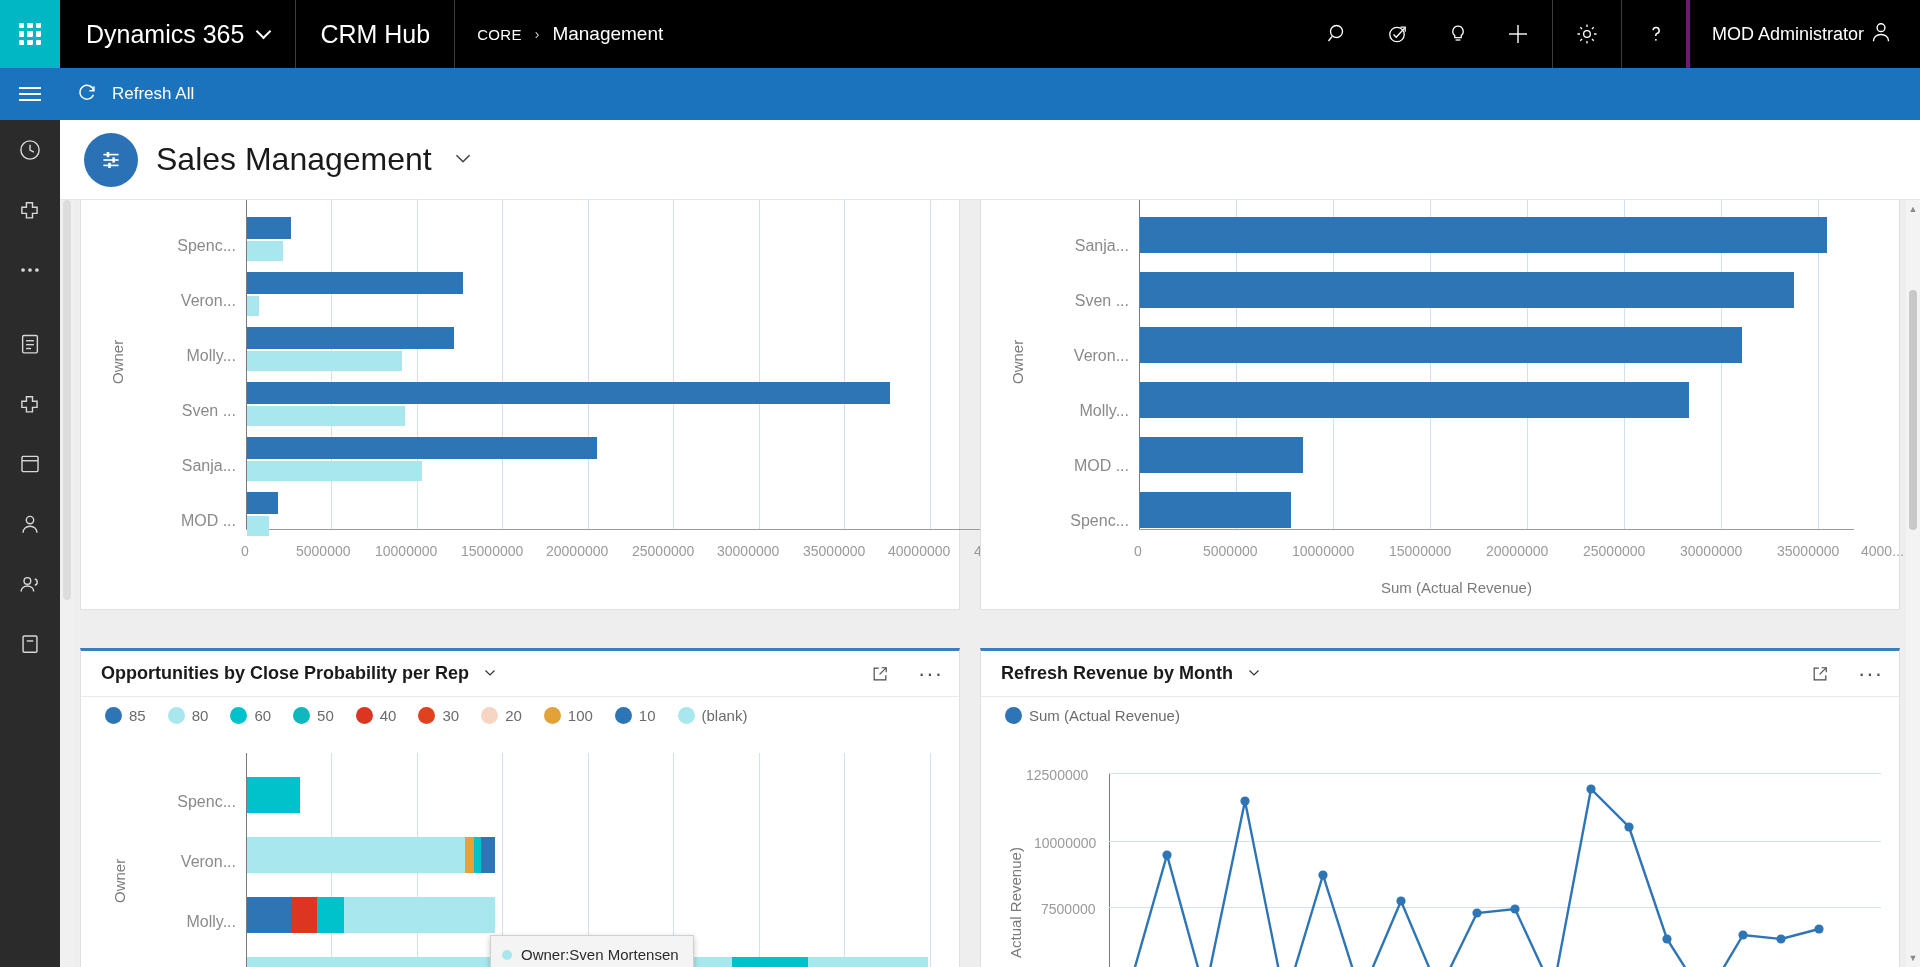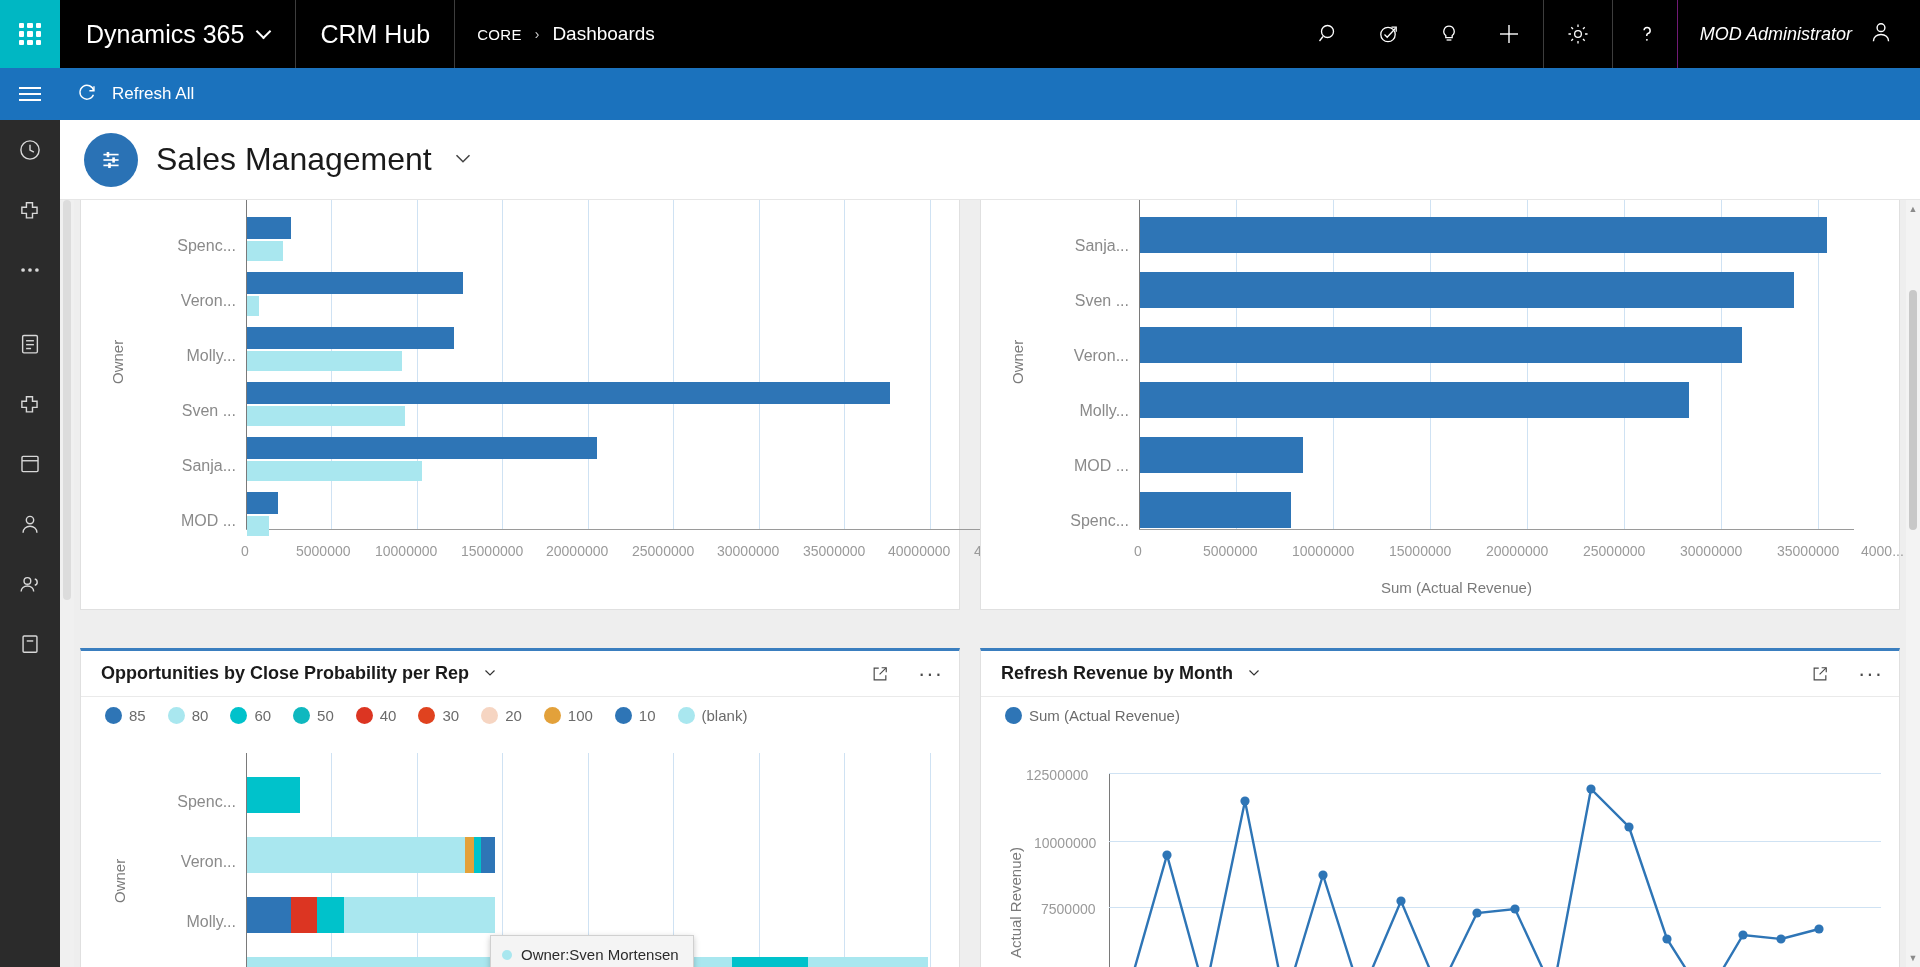--- a/index.html
+++ b/index.html
@@ -50,24 +50,23 @@
   .bc-leaf { font-size: 19px; font-weight: 300; }
   .nav-spacer { flex: 1 1 auto; }
   .nav-icons { display: flex; align-items: center; }
   .nav-icon {
     width: 60px; height: 68px;
     display: flex; align-items: center; justify-content: center;
     color: #ffffff;
   }
   .nav-divider { width: 1px; background: #3d3d3d; margin: 0 4px; height: 68px; }
   .nav-user {
-    display: flex; align-items: center; gap: 16px;
+    display: flex; align-items: center; gap: 4px;
     padding: 0 26px 0 22px; color: #ffffff; font-size: 18px; font-weight: 300;
-    border-left: 1px solid #701a75;
-    font-style: italic;
+    border-left: 4px solid #701a75;
   }
   .chev {
     display:inline-block; width:11px; height:11px;
     border-right:2px solid currentColor; border-bottom:2px solid currentColor;
     transform: rotate(45deg); margin-bottom:5px;
   }
 
   
   .cmdbar {
     position: absolute; top: 68px; left: 0;
@@ -205,21 +204,21 @@
     <span class="chev"></span>
   </div>
 
   <div class="nav-app">
     <span>CRM Hub</span>
   </div>
 
   <div class="breadcrumb">
     <span class="bc-core">CORE</span>
     <span class="bc-sep">›</span>
-    <span class="bc-leaf">Dashboards</span>
+    <span class="bc-leaf">Management</span>
   </div>
 
   <div class="nav-spacer"></div>
 
   <div class="nav-icons">
     <div class="nav-icon">
       <svg width="24" height="24" viewBox="0 0 24 24" fill="none" stroke="#fff" stroke-width="1.3">
         <circle cx="10.5" cy="9.5" r="6"></circle>
           <line x1="6" y1="14.5" x2="2.5" y2="19"></line>
       </svg>

